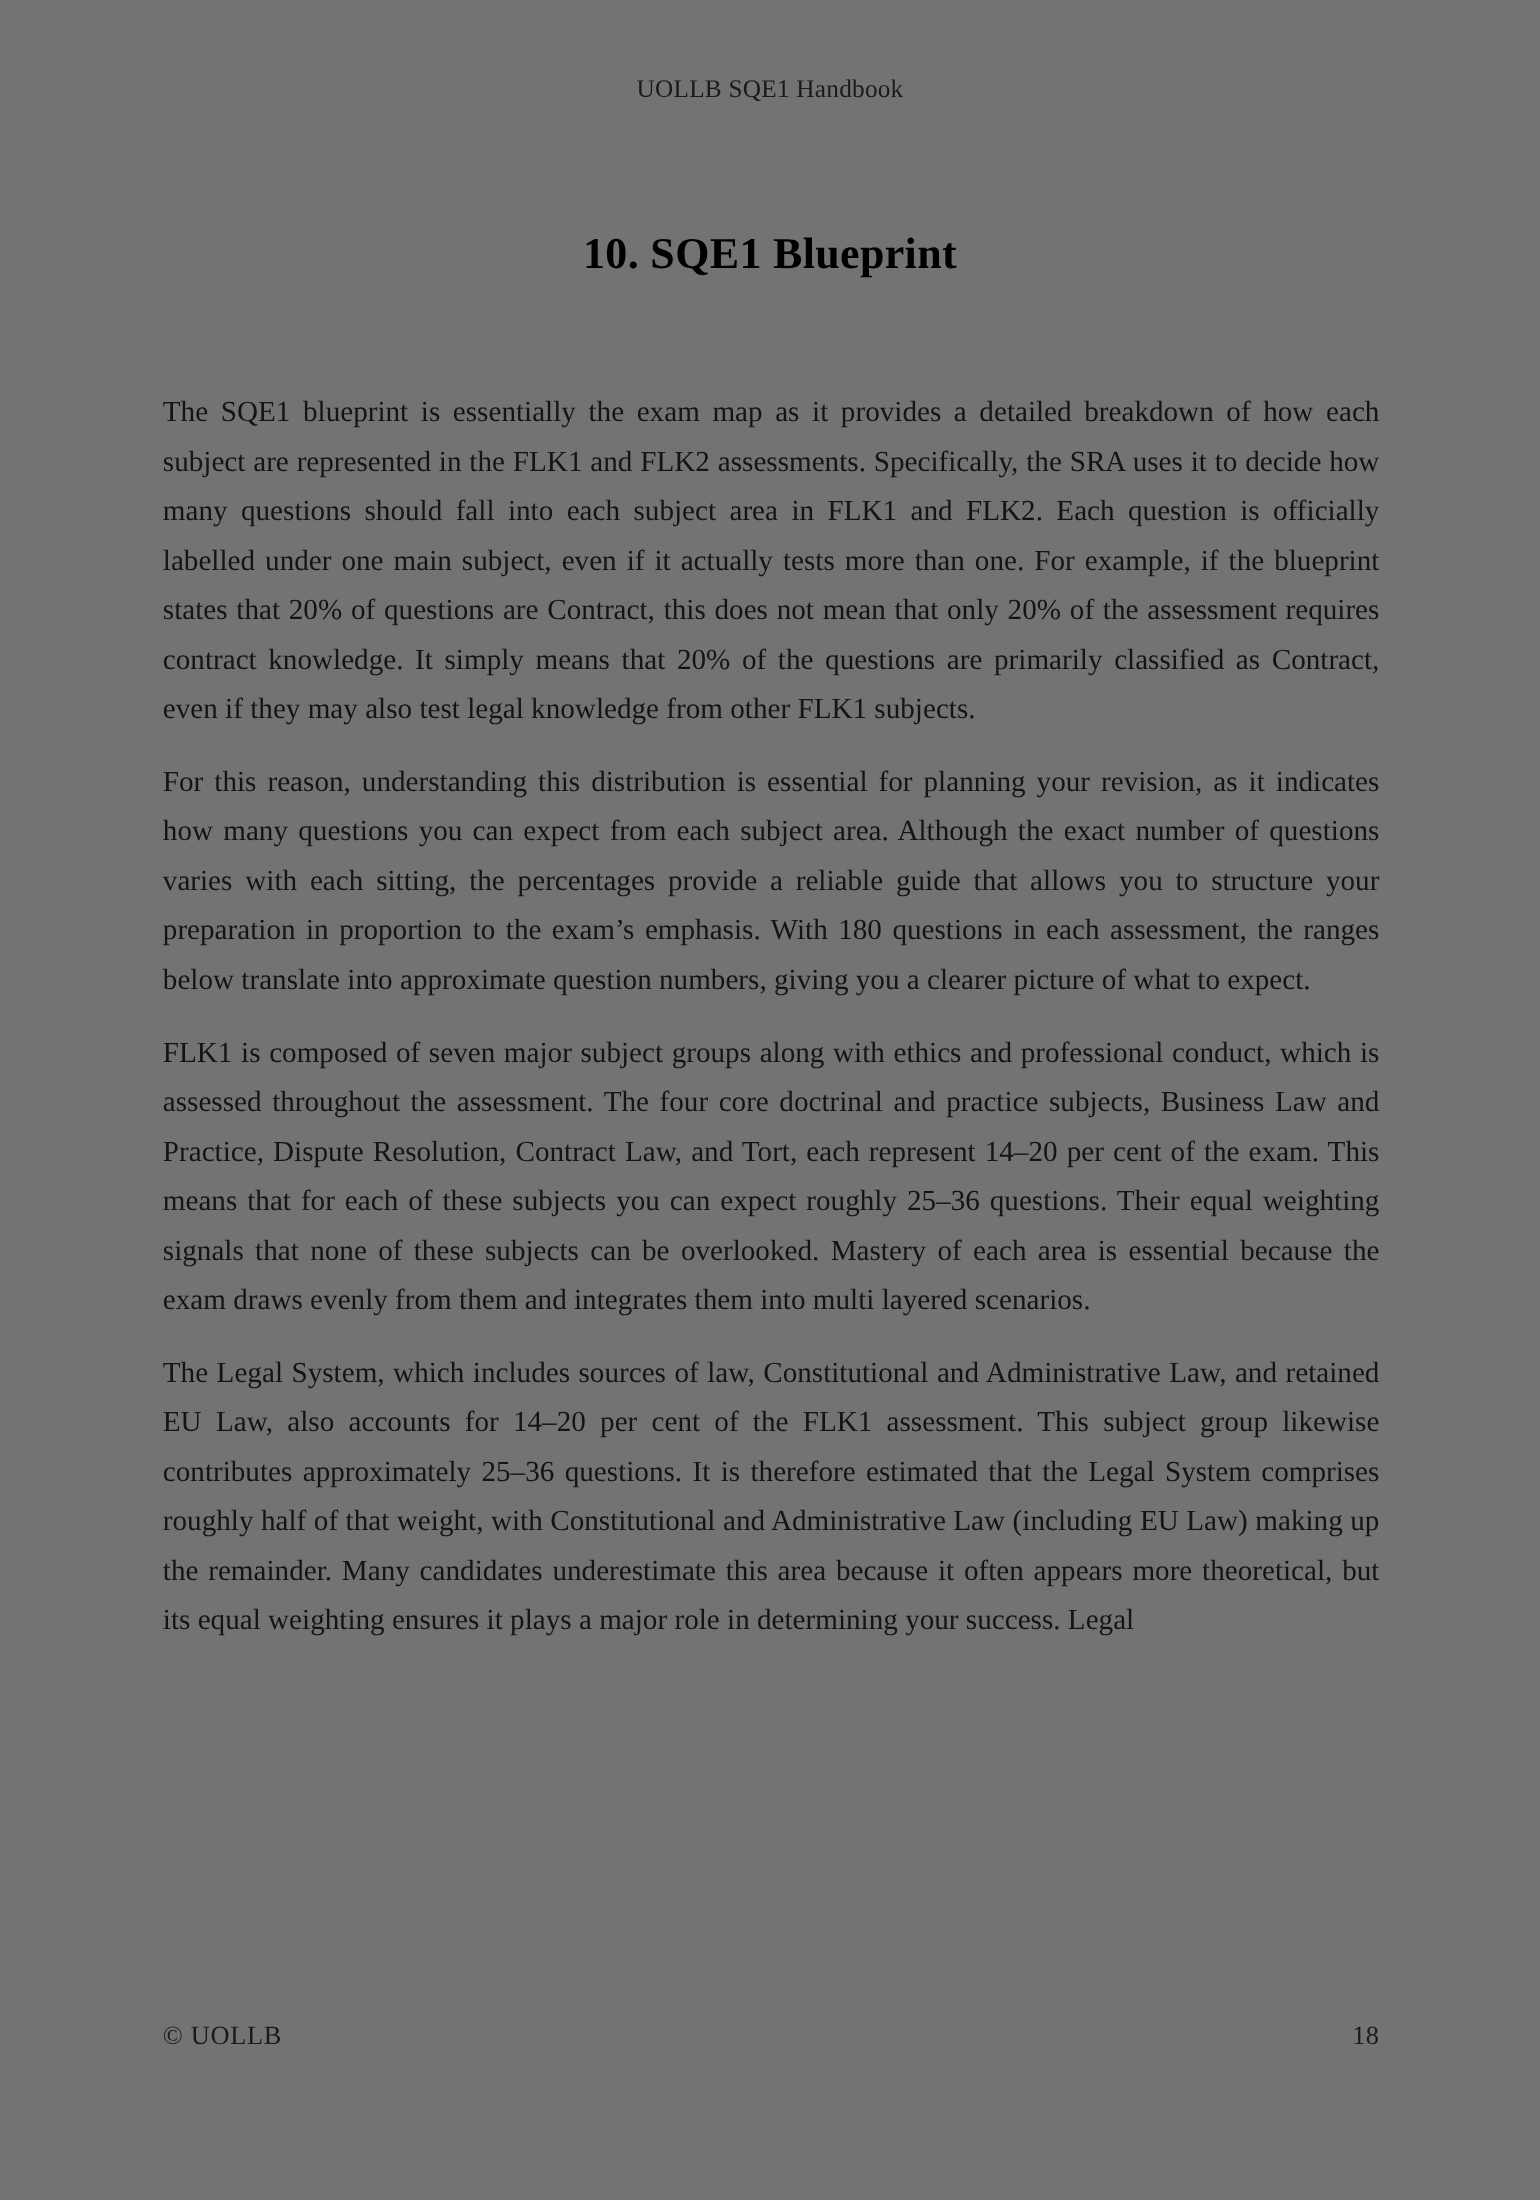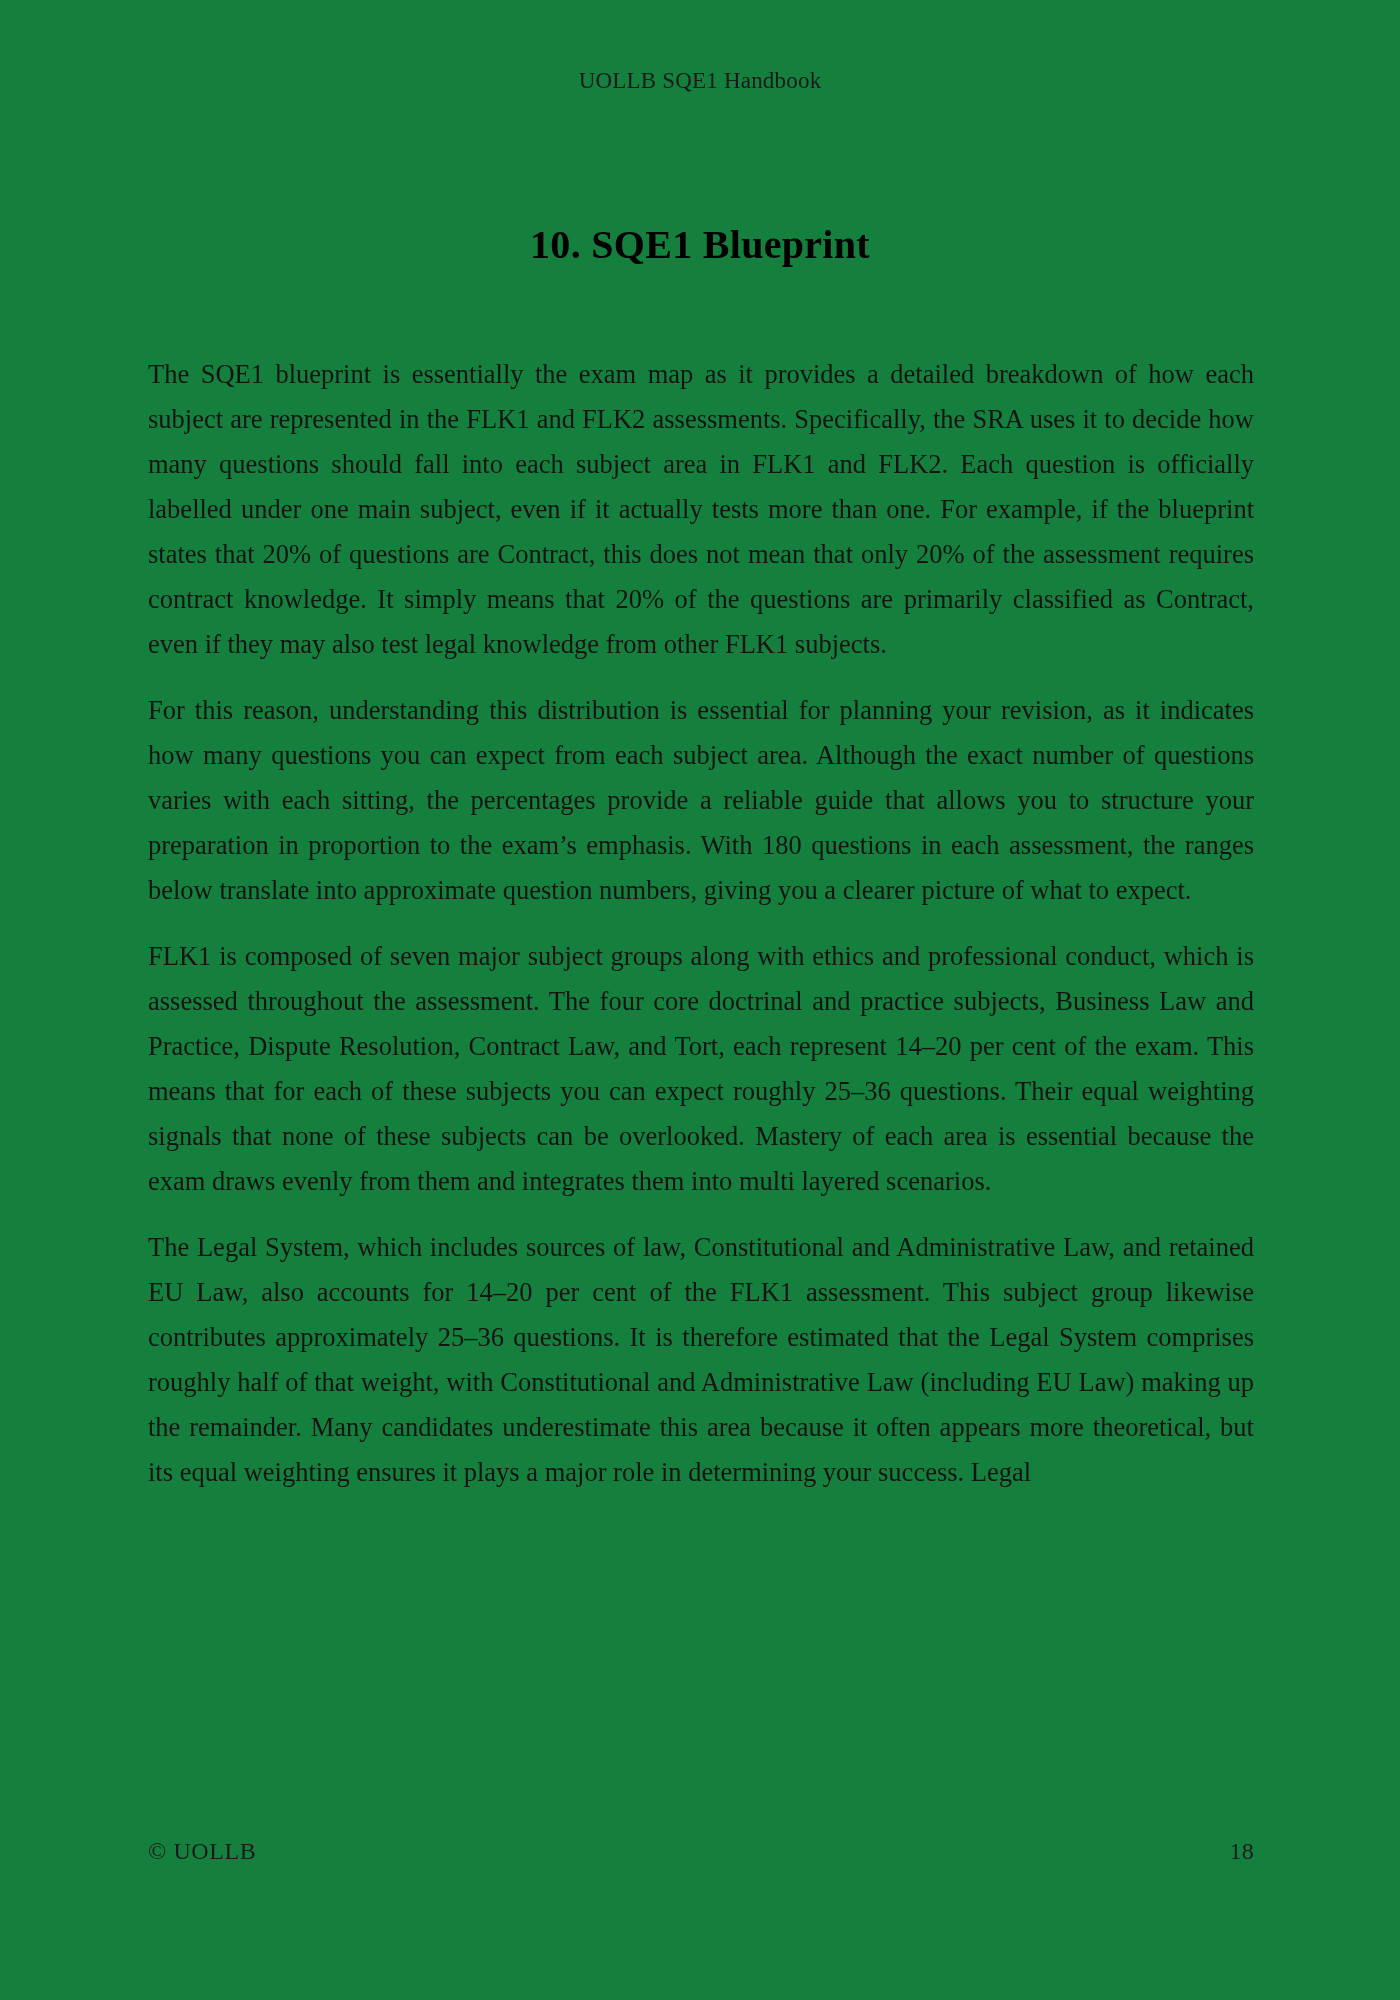--- a/index.html
+++ b/index.html
@@ -10,42 +10,42 @@
   }
   body {
     font-family: "Liberation Serif", "DejaVu Serif", serif;
     color: #111111;
   }
   .page {
     position: relative;
     width: 1400px;
     height: 2000px;
     margin: 0 auto;
-    background: #15803d;
+    background: #737373;
     box-sizing: border-box;
     overflow: hidden;
   }
 
   
   .running-head {
     position: absolute;
     top: 68px;
     left: 0;
     right: 0;
     text-align: center;
     font-size: 23px;
     letter-spacing: 0.2px;
     color: #1a1a1a;
     font-family: "Liberation Serif", "DejaVu Serif", serif;
   }
 
   
   .chapter-title {
     position: absolute;
-    top: 194px;
+    top: 180px;
     left: 0;
     right: 0;
     text-align: center;
     font-size: 40px;
     font-weight: bold;
     color: #000000;
     letter-spacing: 0.3px;
     font-family: "Liberation Serif", "DejaVu Serif", serif;
   }
 

